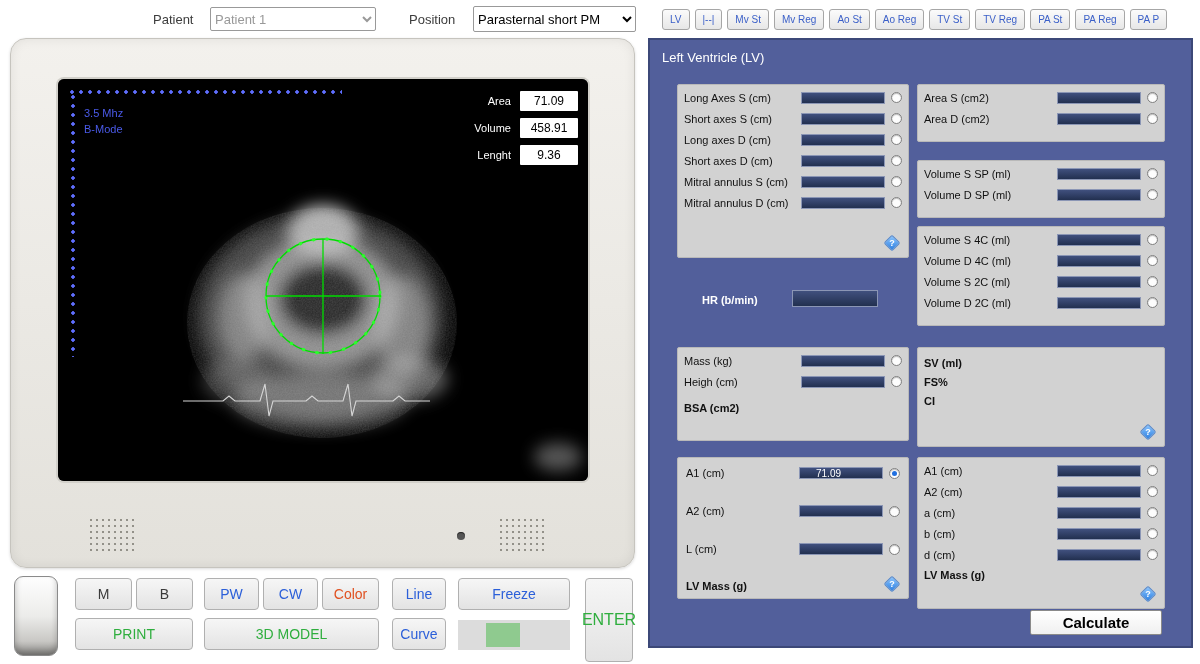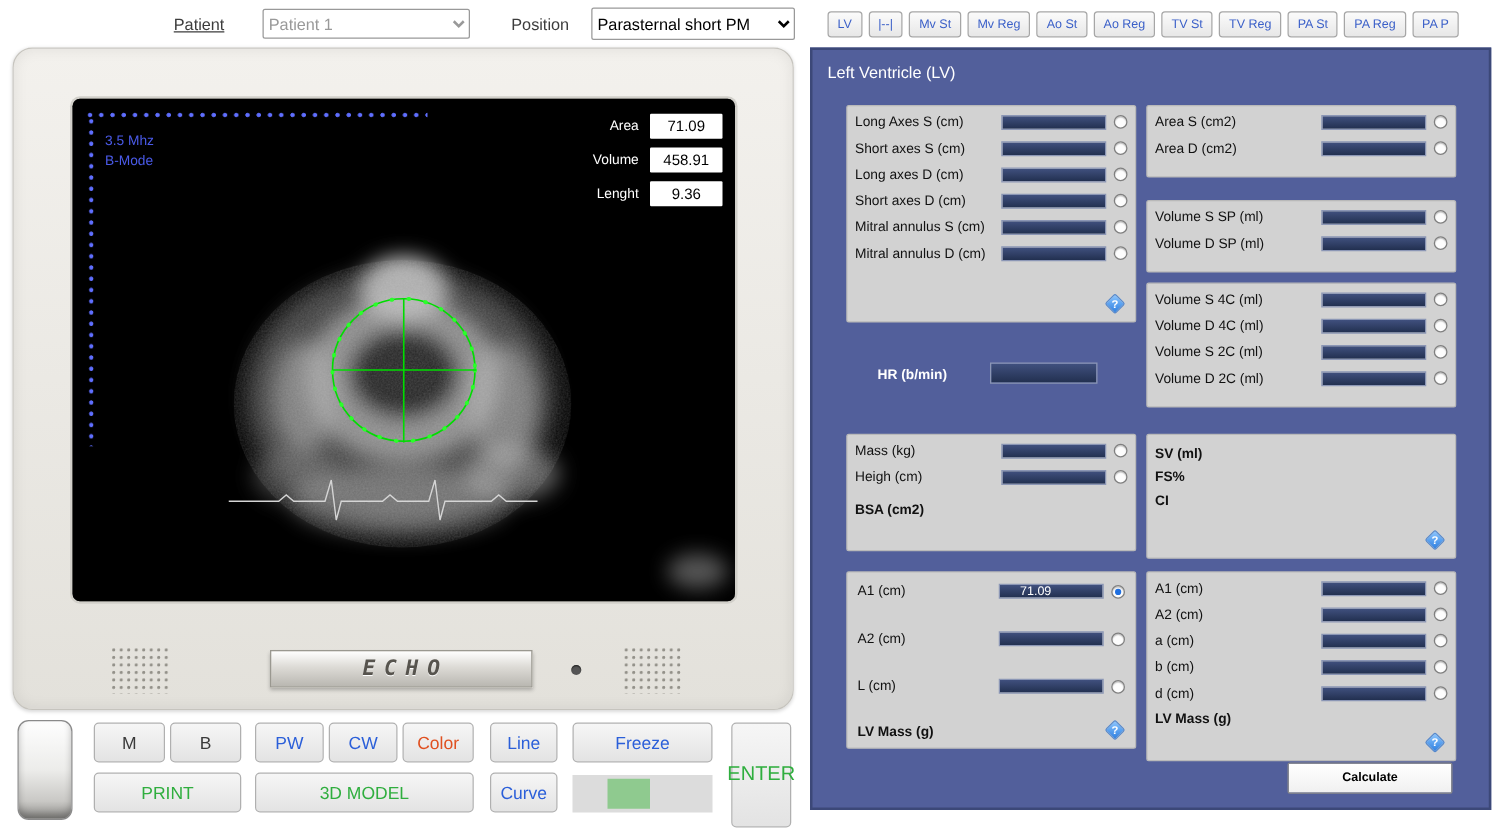--- a/index.html
+++ b/index.html
@@ -4,21 +4,21 @@
 <style>
   * { box-sizing: border-box; }
   html, body { margin: 0; padding: 0; }
   body {
     width: 1200px; height: 664px; position: relative; overflow: hidden;
     background: #fff; font-family: "Liberation Sans", sans-serif;
   }
 
   
   .top-label { position: absolute; top: 12px; font-size: 13px; color: #3c3c3c; }
-  #patient-label { left: 139px; text-decoration: underline; }
+  #patient-label { left: 153px; }
   #position-label { left: 409px; }
   select { border: 1px solid #999; background: #fff; border-radius: 2px; font-family: inherit; }
   #patient-select { position: absolute; left: 210px; top: 7px; width: 166px; height: 24px; font-size: 13px; color: #999; }
   #position-select { position: absolute; left: 473px; top: 6px; width: 163px; height: 26px; font-size: 13px; color: #000; }
   #tabs { position: absolute; left: 650px; top: 9px; height: 21px; display: flex; gap: 5px; padding-left: 12px; }
   .tab {
     height: 21px; padding: 0 7px; font-size: 10px; color: #3a5fc8; white-space: nowrap;
     background: linear-gradient(#fbfbfb, #e7e7e7); border: 1px solid #a6a6a6; border-radius: 3px;
     font-family: inherit; cursor: pointer;
   }
@@ -145,21 +145,21 @@
   }
   .help-br { right: 10px; bottom: 8px; }
   #hr-label { position: absolute; left: 52px; top: 254px; color: #fff; font-size: 11px; font-weight: bold; }
   #hr-bar { position: absolute; left: 142px; top: 250px; width: 86px; height: 17px; background: linear-gradient(#40507e, #223050); border: 1px solid #8b96b5; cursor: text; }
   .res-lbl { font-weight: bold; font-size: 11px; color: #111; line-height: 19px; }
   #bsa-label { margin-top: 14px; display: block; }
   .mass-row { display: flex; align-items: flex-end; margin-top: 2px; }
   #calculate {
     position: absolute; left: 380px; top: 570px; width: 132px; height: 25px;
     background: linear-gradient(#ffffff, #f0f0f0); border: 1px solid #8a8a8a; border-radius: 2px;
-    font-family: inherit; font-size: 10px; font-weight: bold; color: #000; cursor: pointer;
+    font-family: inherit; font-size: 15px; font-weight: bold; color: #000; cursor: pointer;
   }
 </style>
 </head>
 <body>
 
 <span class="top-label" id="patient-label">Patient</span>
 <select id="patient-select">
   <option>Patient 1</option>
 </select>
 <span class="top-label" id="position-label">Position</span>
@@ -227,23 +227,20 @@
         <span class="meas-lbl">Volume</span>
         <span class="meas-box">458.91</span>
       </div>
       <div class="meas-row">
         <span class="meas-lbl">Lenght</span>
         <span class="meas-box">9.36</span>
       </div>
     </div>
   </div>
   <div class="speaker" id="speaker-left"></div>
-  <div id="echo-badge">
-    <span id="echo-text">ECHO</span>
-  </div>
   <div id="power-led"></div>
   <div class="speaker" id="speaker-right"></div>
 </div>
 
 <div id="probe"></div>
 <button class="btn c-dark" id="btn-m">M</button>
 <button class="btn c-dark" id="btn-b">B</button>
 <button class="btn c-blue" id="btn-pw">PW</button>
 <button class="btn c-blue" id="btn-cw">CW</button>
 <button class="btn c-red" id="btn-color">Color</button>

